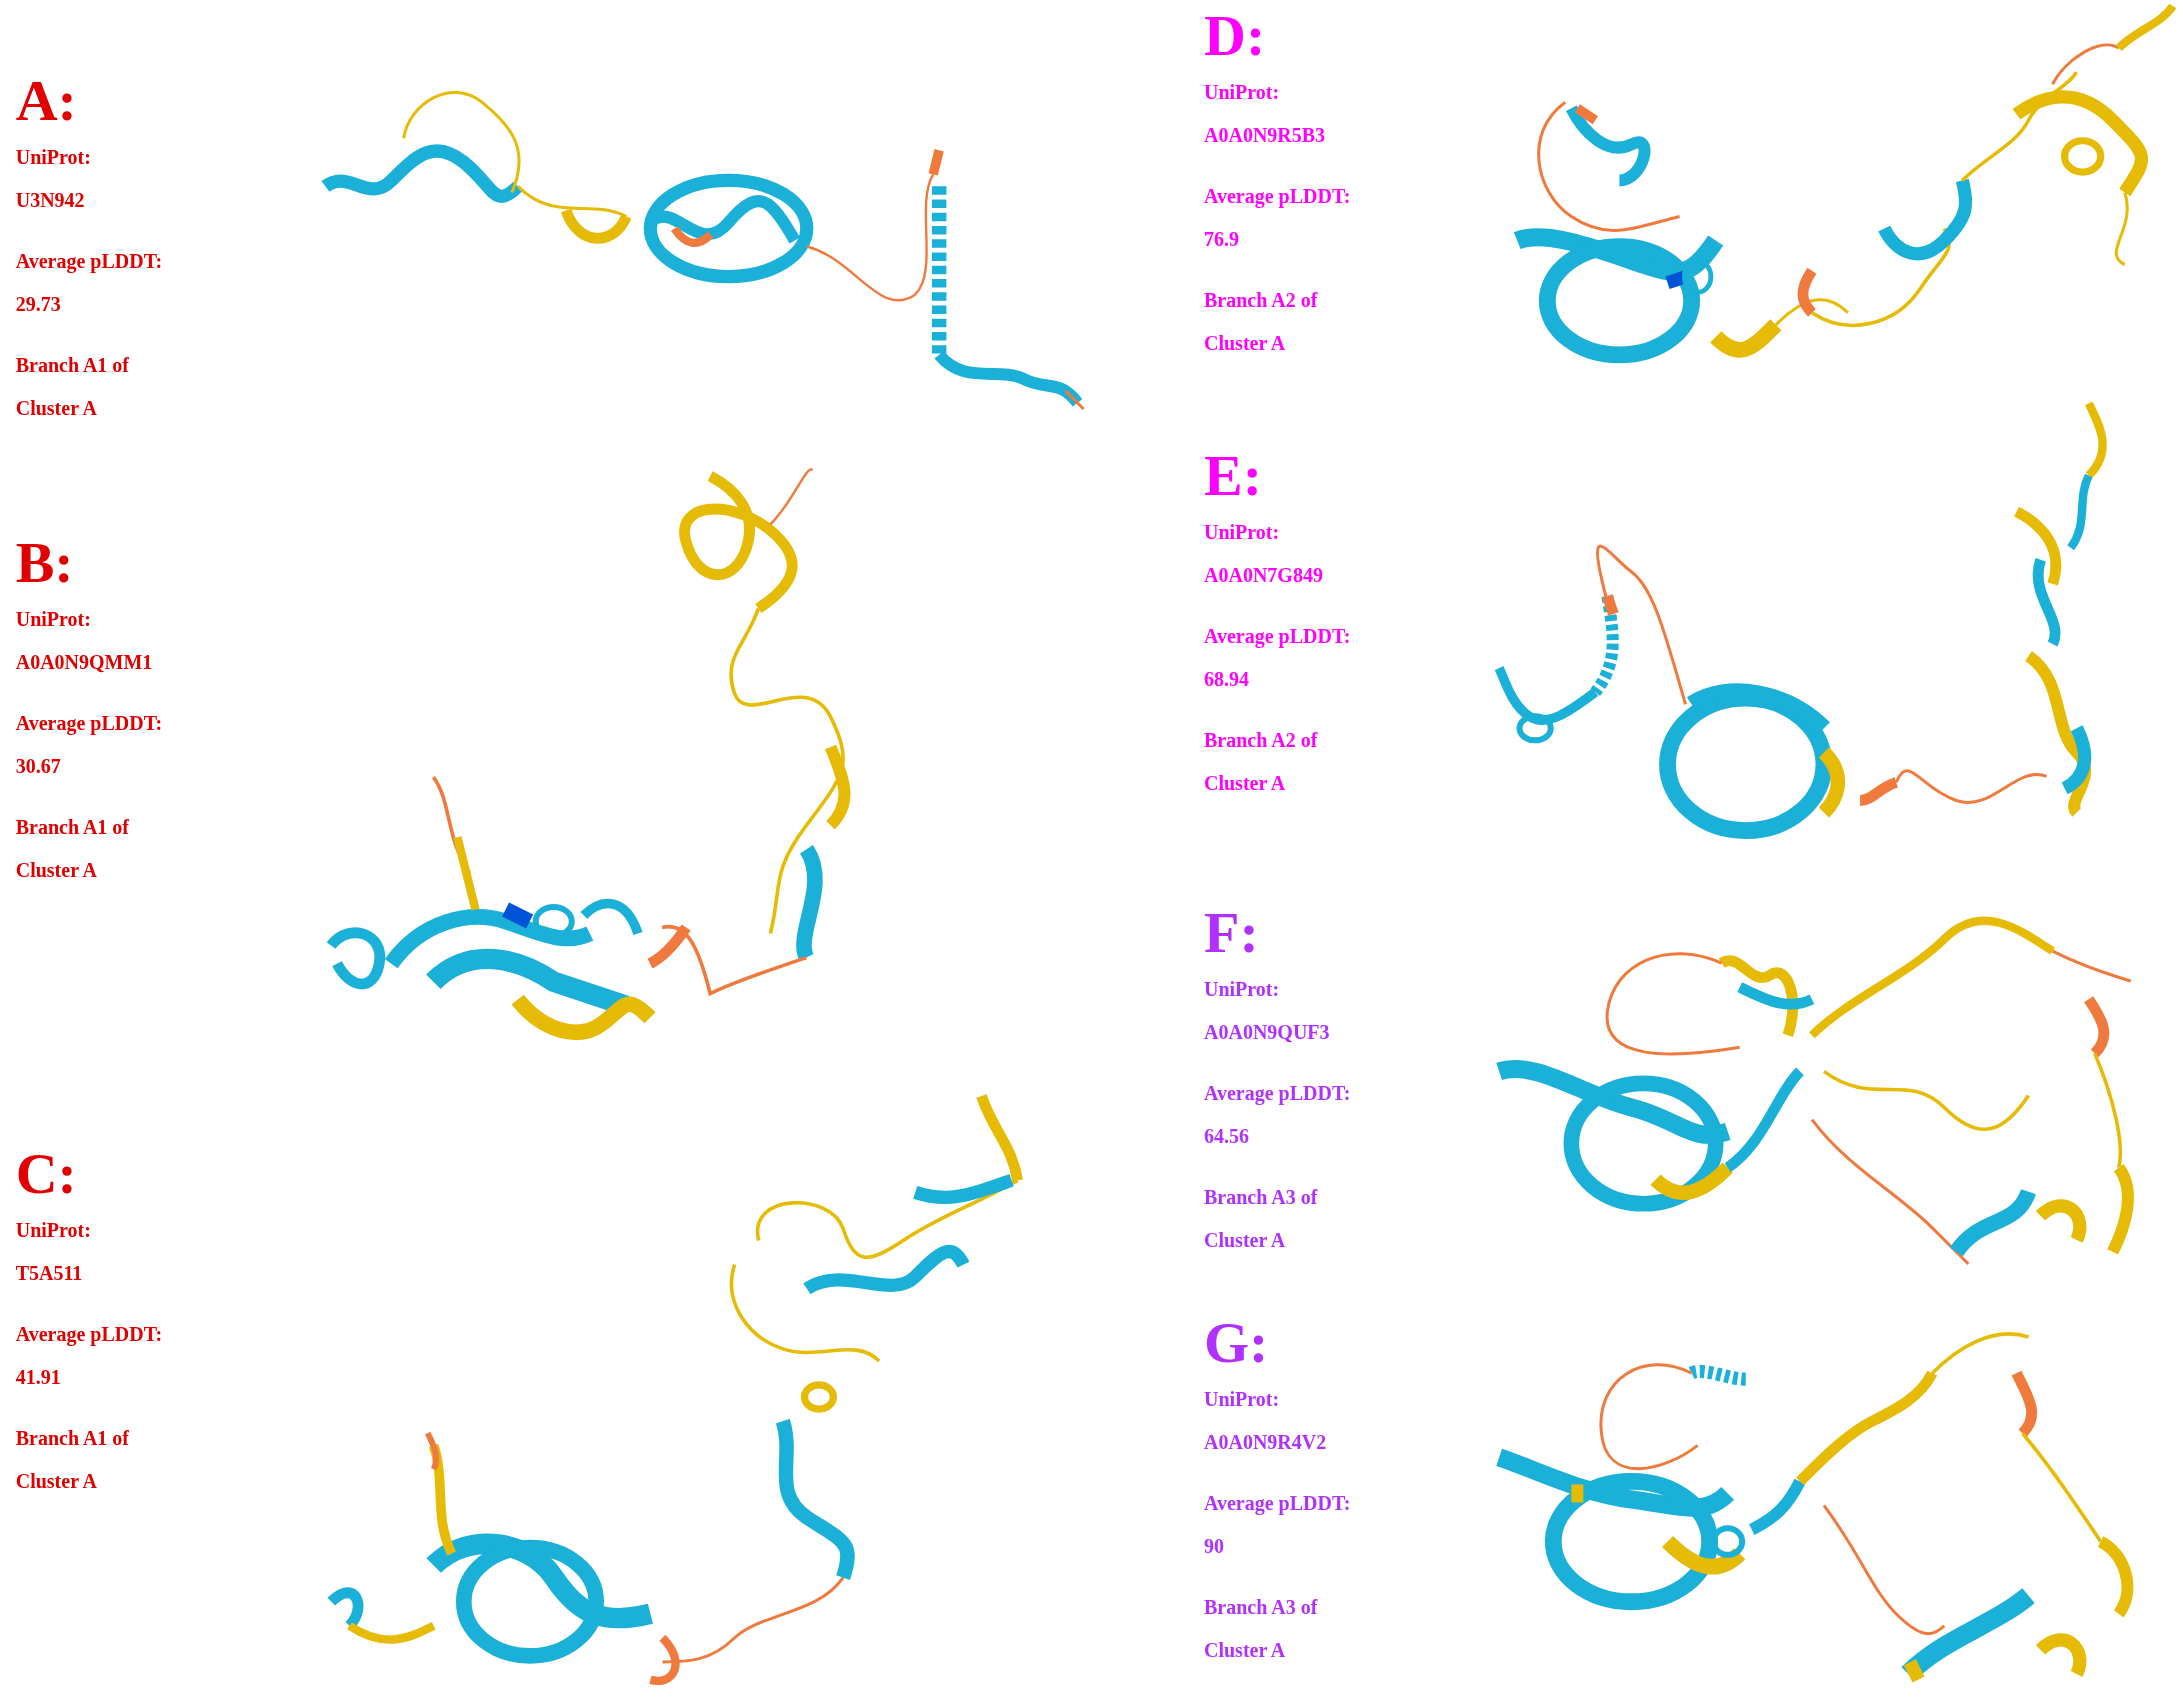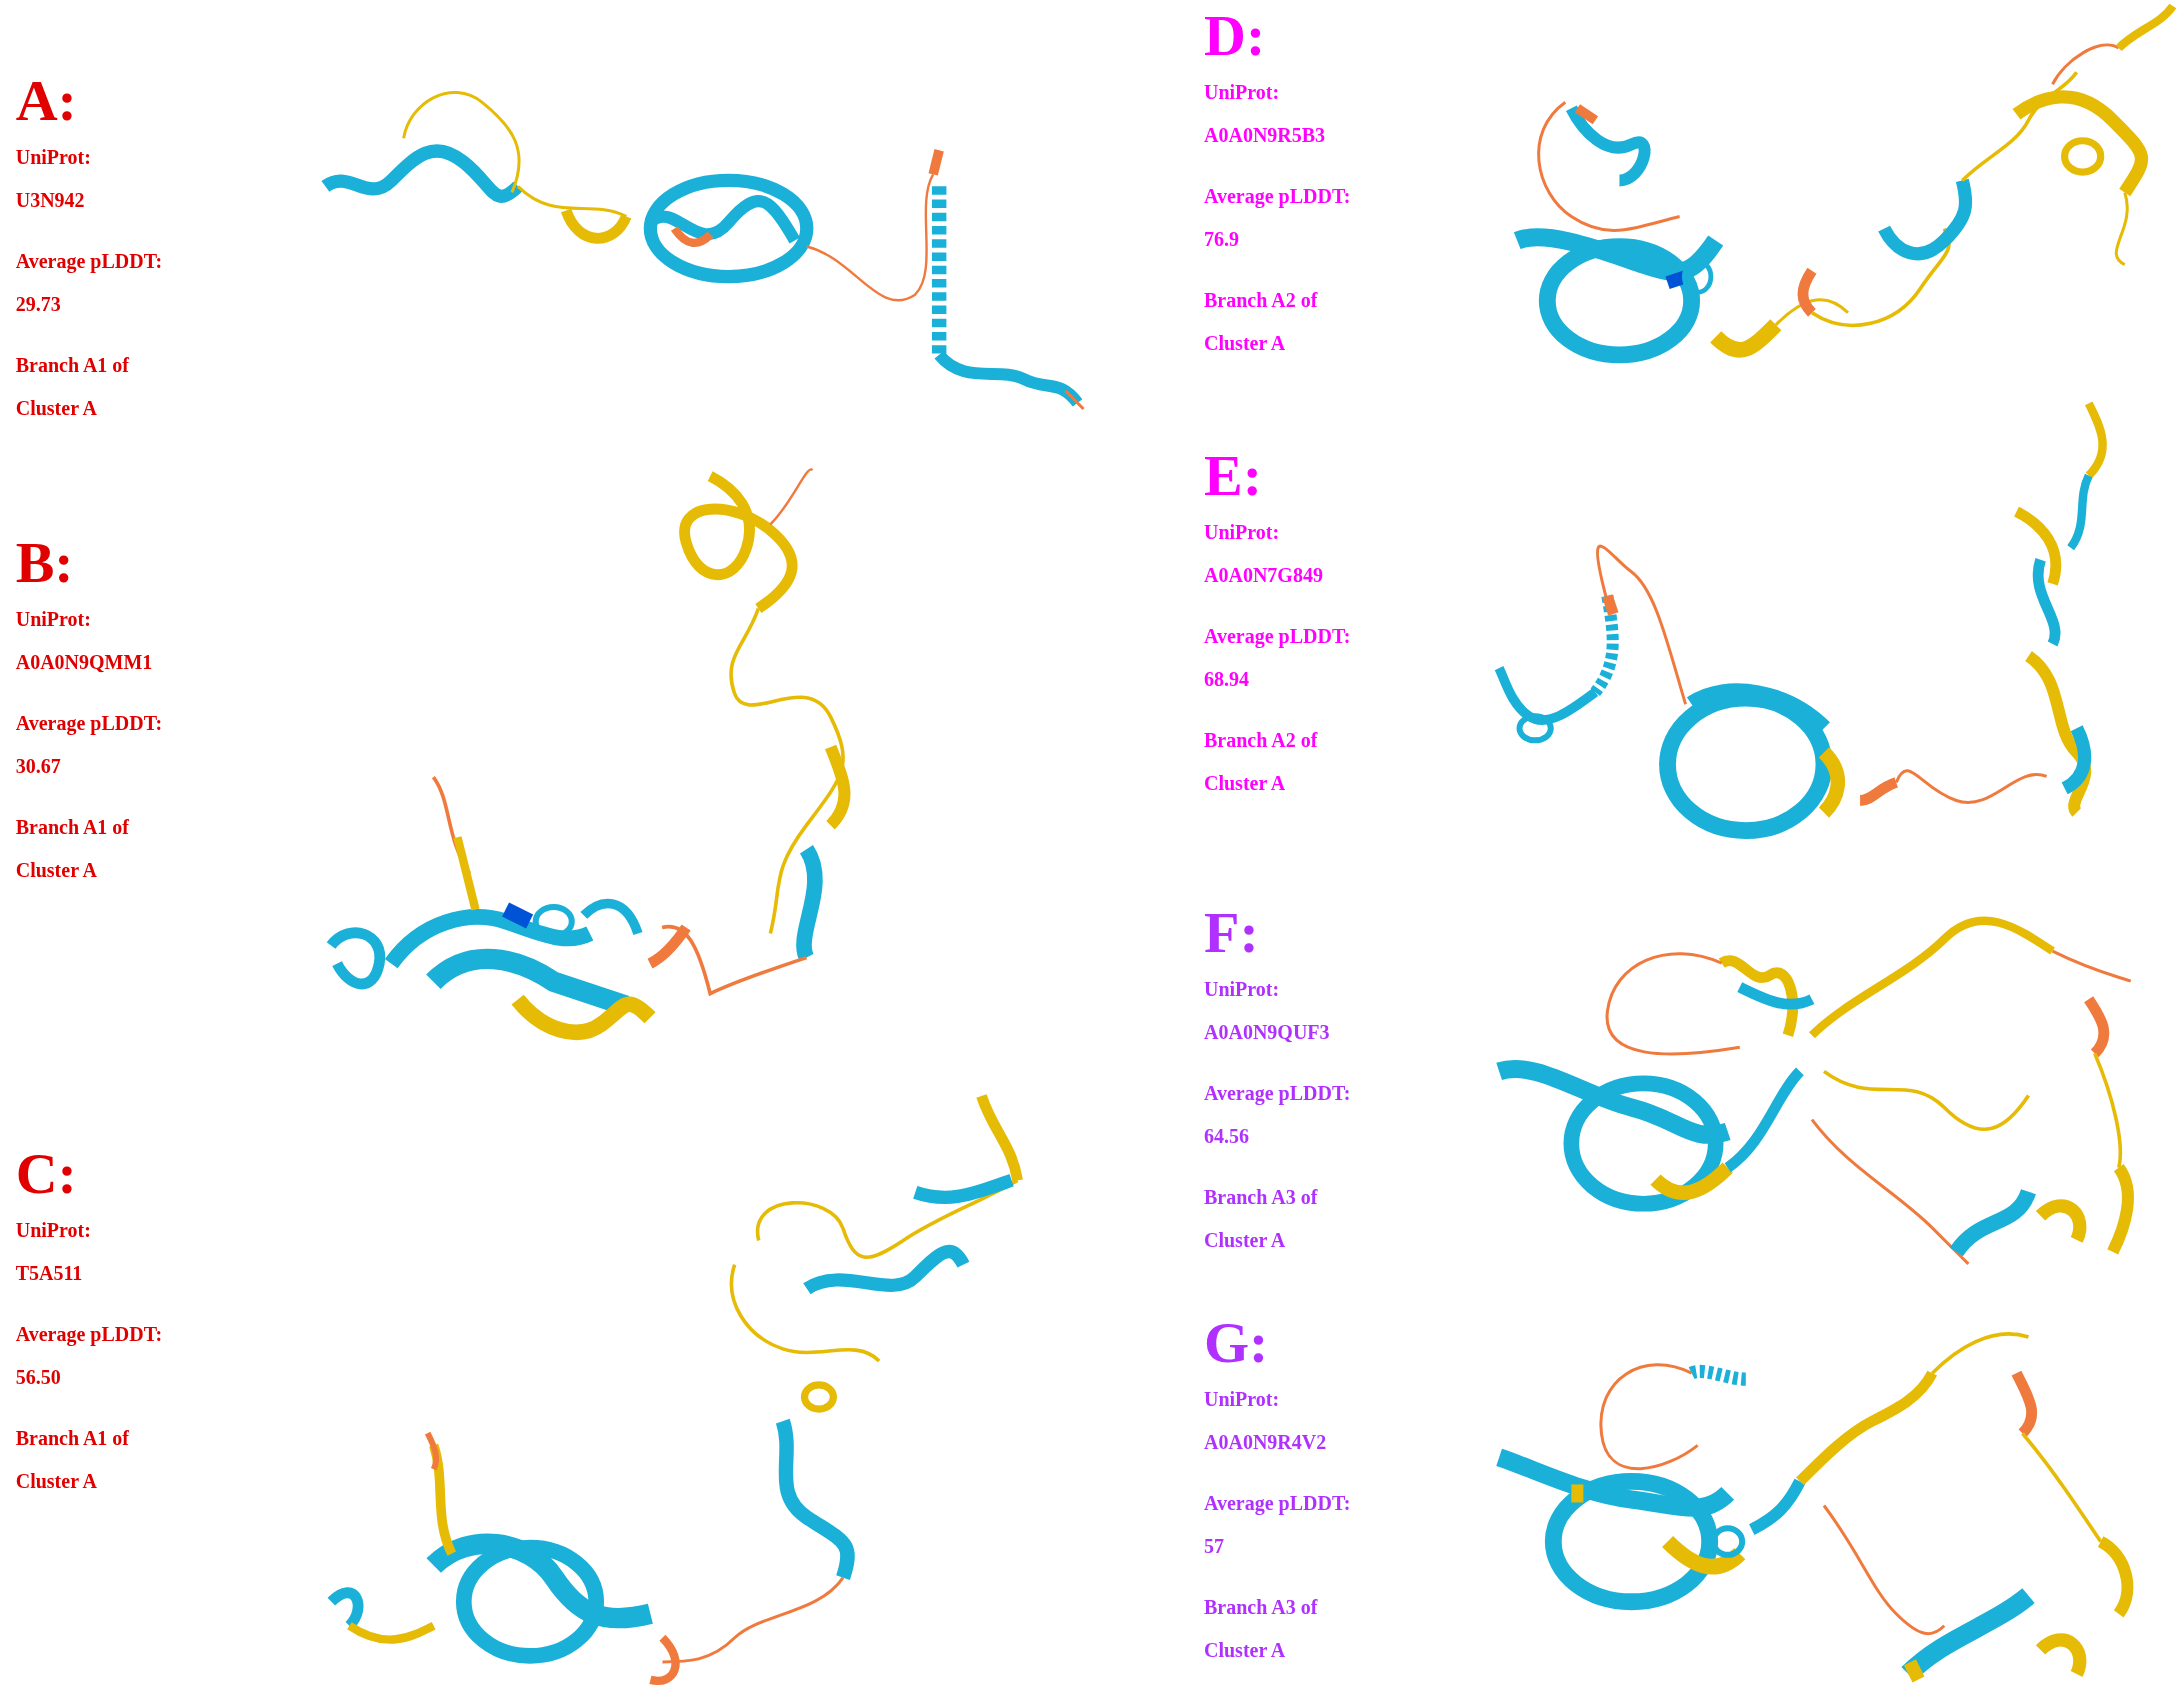--- a/index.html
+++ b/index.html
@@ -73,21 +73,21 @@
     <path d="M450 750 C480 720 520 720 540 780" stroke="#1ab0d8" stroke-width="16" fill="none"></path>
   </svg>
 </div>
 
 <div class="label-block" style="left:15.7px;top:1144px;color:#e00000;">
   <span class="letter">C:</span>
   <span class="line">UniProt:</span>
   <span class="line">T5A511</span>
   <span class="gap"></span>
   <span class="line">Average pLDDT:</span>
-  <span class="line">56.50</span>
+  <span class="line">41.91</span>
   <span class="gap"></span>
   <span class="line">Branch A1 of</span>
   <span class="line">Cluster A</span>
 </div>
 <div class="structure" style="left:313px;top:1084px;">
   <svg width="741" height="614" viewBox="0 0 1230 1020">
     <path d="M1110 20 C1130 80 1160 100 1170 160" stroke="#e6bb06" stroke-width="18" fill="none"></path>
     <path d="M1170 160 C1100 200 1040 220 980 260 S900 300 880 240 S720 180 740 260" stroke="#e6bb06" stroke-width="6" fill="none"></path>
     <path d="M1000 180 C1060 200 1100 180 1160 160" stroke="#1ab0d8" stroke-width="22" fill="none"></path>
     <path d="M820 340 C880 300 960 360 1000 320 S1060 260 1080 300" stroke="#1ab0d8" stroke-width="22" fill="none"></path>
@@ -202,21 +202,21 @@
     <path d="M920 500 C960 460 1000 500 980 540" stroke="#e6bb06" stroke-width="22" fill="none"></path>
   </svg>
 </div>
 
 <div class="label-block" style="left:1204px;top:1313px;color:#b030ff;">
   <span class="letter">G:</span>
   <span class="line">UniProt:</span>
   <span class="line">A0A0N9R4V2</span>
   <span class="gap"></span>
   <span class="line">Average pLDDT:</span>
-  <span class="line">57</span>
+  <span class="line">90</span>
   <span class="gap"></span>
   <span class="line">Branch A3 of</span>
   <span class="line">Cluster A</span>
 </div>
 <div class="structure" style="left:1487px;top:1313px;">
   <svg width="692" height="391" viewBox="0 0 1150 650">
     <path d="M340 100 C360 90 400 110 430 110" stroke="#1ab0d8" stroke-width="22" stroke-dasharray="8 6" fill="none"></path>
     <path d="M340 100 C260 60 180 110 190 200 S300 260 350 220" stroke="#f07a3e" stroke-width="5" fill="none"></path>
     <path d="M20 240 C80 260 160 300 240 310 S360 340 400 300" stroke="#1ab0d8" stroke-width="30" fill="none"></path>
     <ellipse cx="240" cy="380" rx="130" ry="100" fill="none" stroke="#1ab0d8" stroke-width="28"></ellipse>

